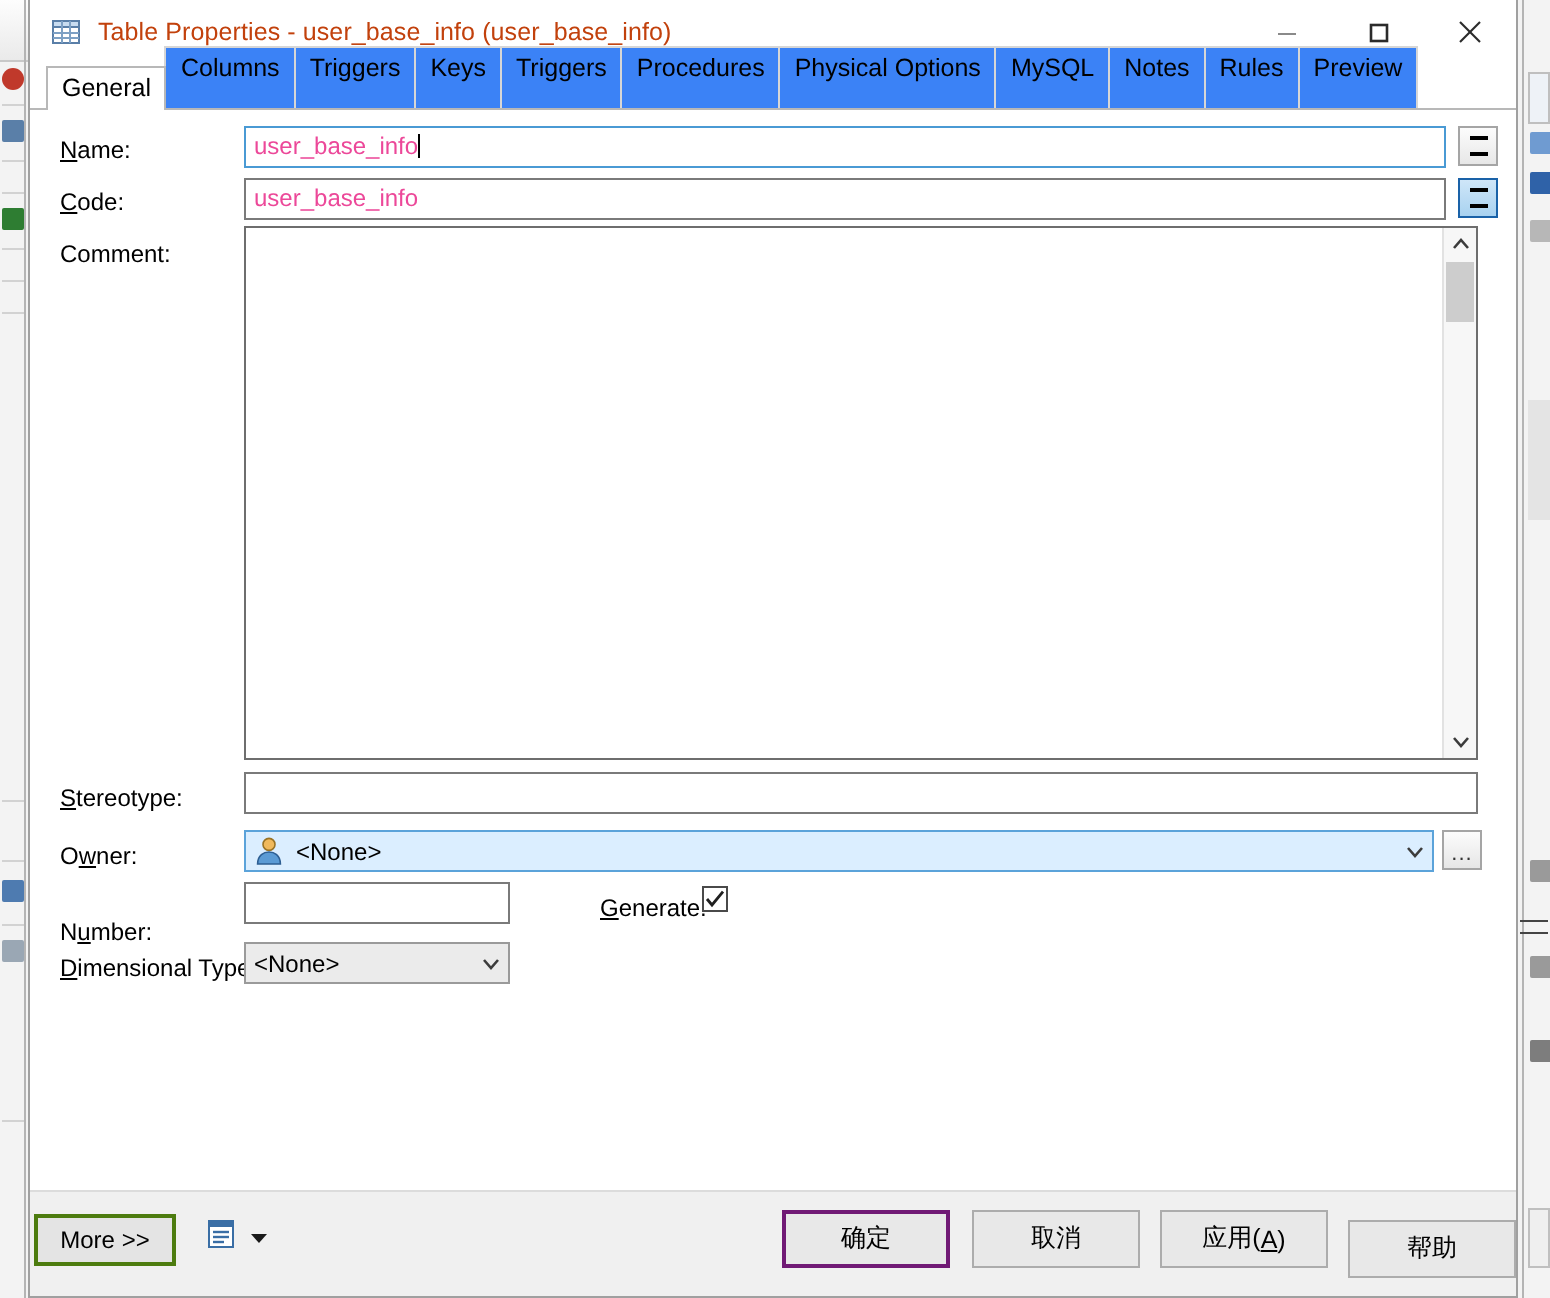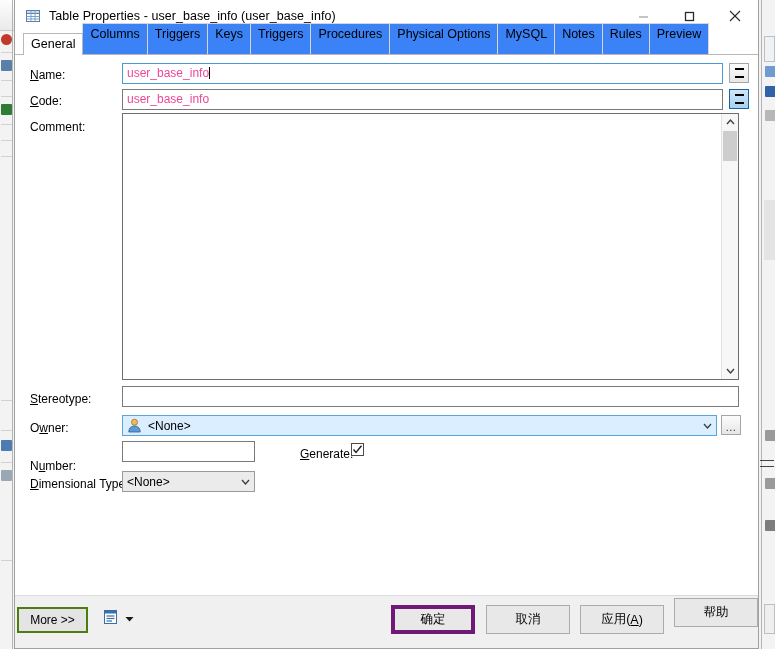--- a/index.html
+++ b/index.html
@@ -82,21 +82,21 @@
   }
   .title-icon {
     width: 16px; height: 16px;
     margin-left: 10px;
     margin-right: 8px;
     flex: 0 0 auto;
     position: relative;
   }
   .title-text {
     font-size: 12.5px;
-    color: #000000;
+    color: #c2410c;
     white-space: nowrap;
     letter-spacing: 0.05px;
   }
   .winbtns {
     margin-left: auto;
     display: flex;
     height: 32px;
   }
   .winbtn {
     width: 46px;
@@ -313,21 +313,21 @@
     background: #e8e8e8;
     font-family: "Liberation Sans", sans-serif;
     font-size: 12.5px;
     color: #000;
     display: flex;
     align-items: center;
     justify-content: center;
     white-space: nowrap;
   }
   .btn.default {
-    border: 4px solid #701a75;
+    border: 2px solid #701a75;
     background: #e8e8e8;
   }
   .btn.more {
     height: 26px;
     background: #e4e4e4;
     border: 2px solid #4d7c0f;
     font-size: 12px;
   }
   .btn u { text-decoration: underline; }
 
@@ -520,16 +520,16 @@
       </span>
     </div>
 
     <div class="btn default" style="left:376px;top:9px;width:84px;">确定</div>
     <div class="btn" style="left:471px;top:9px;width:84px;">取消</div>
     <div class="btn" style="left:565px;top:9px;width:84px;">
         <span>应用(</span>
         <u>A</u>
         <span>)</span>
       </div>
-    <div class="btn" style="left:659px;top:2px;width:84px;">帮助</div>
+    <div class="btn" style="left:659px;top:14px;width:84px;">帮助</div>
   </div>
 
 </div>
 
 </body></html>

